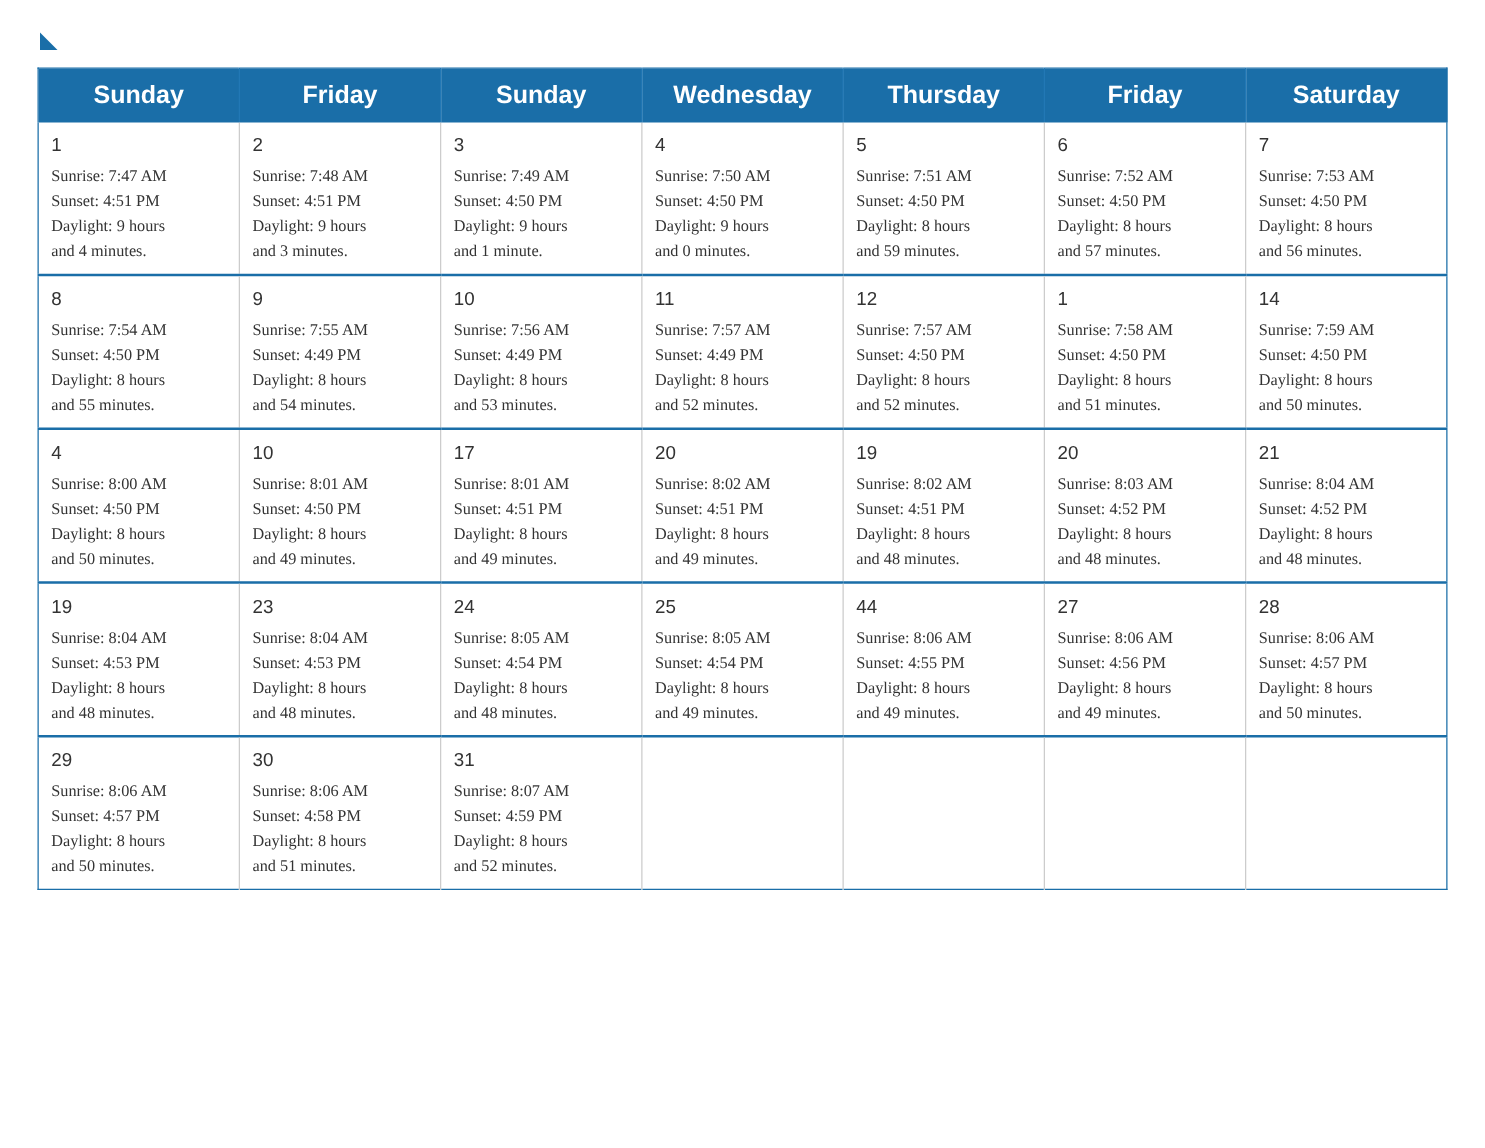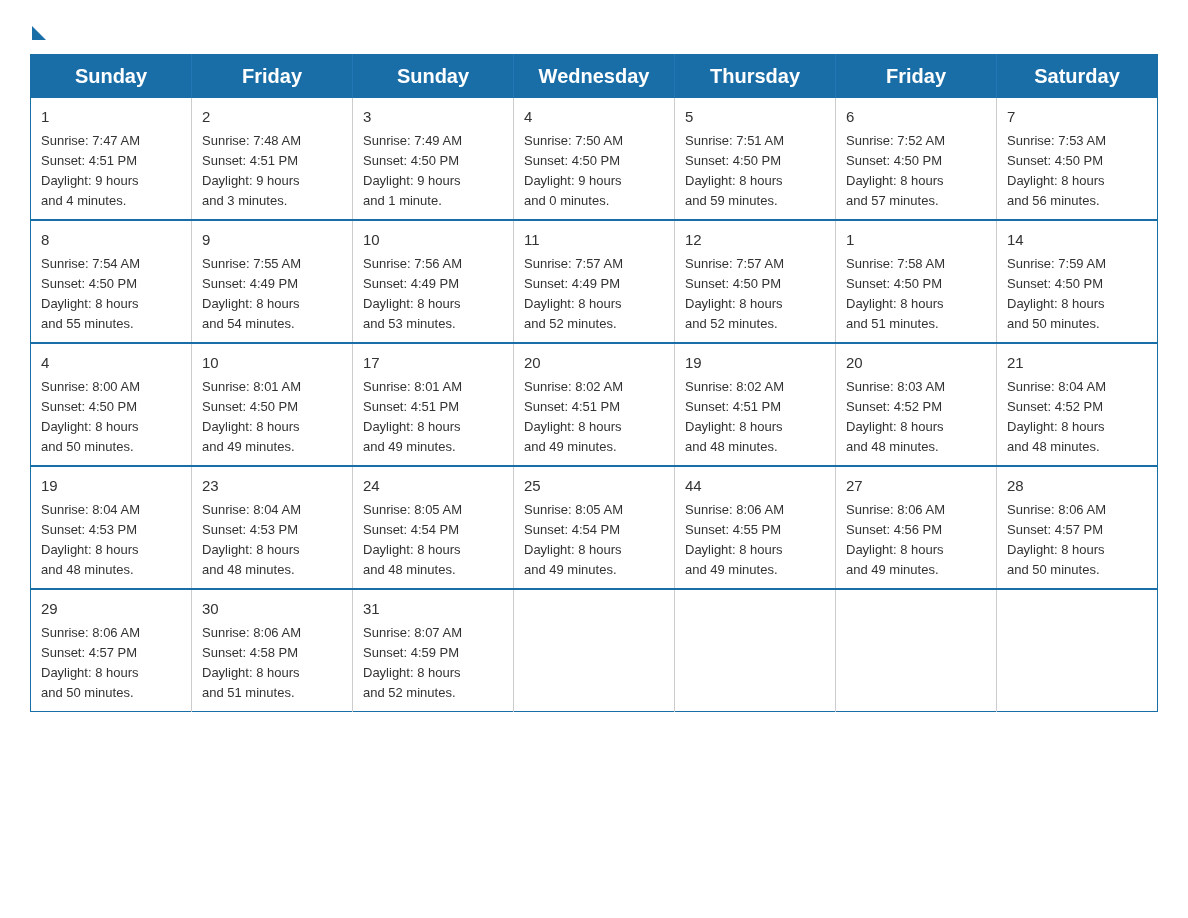--- a/index.html
+++ b/index.html
@@ -92,20 +92,21 @@
     .day-number {
       font-size: 15px;
       font-weight: normal;
       display: block;
       margin-bottom: 2px;
     }
     .day-info {
       font-size: 13px;
       color: #333;
       line-height: 1.55;
+      font-family: Liberation Serif, serif;
     }
     .empty-cell {
       background: #fff;
     }
   </style>
 </head>
 <body>
 
 <div class="header">
   <div class="logo">

